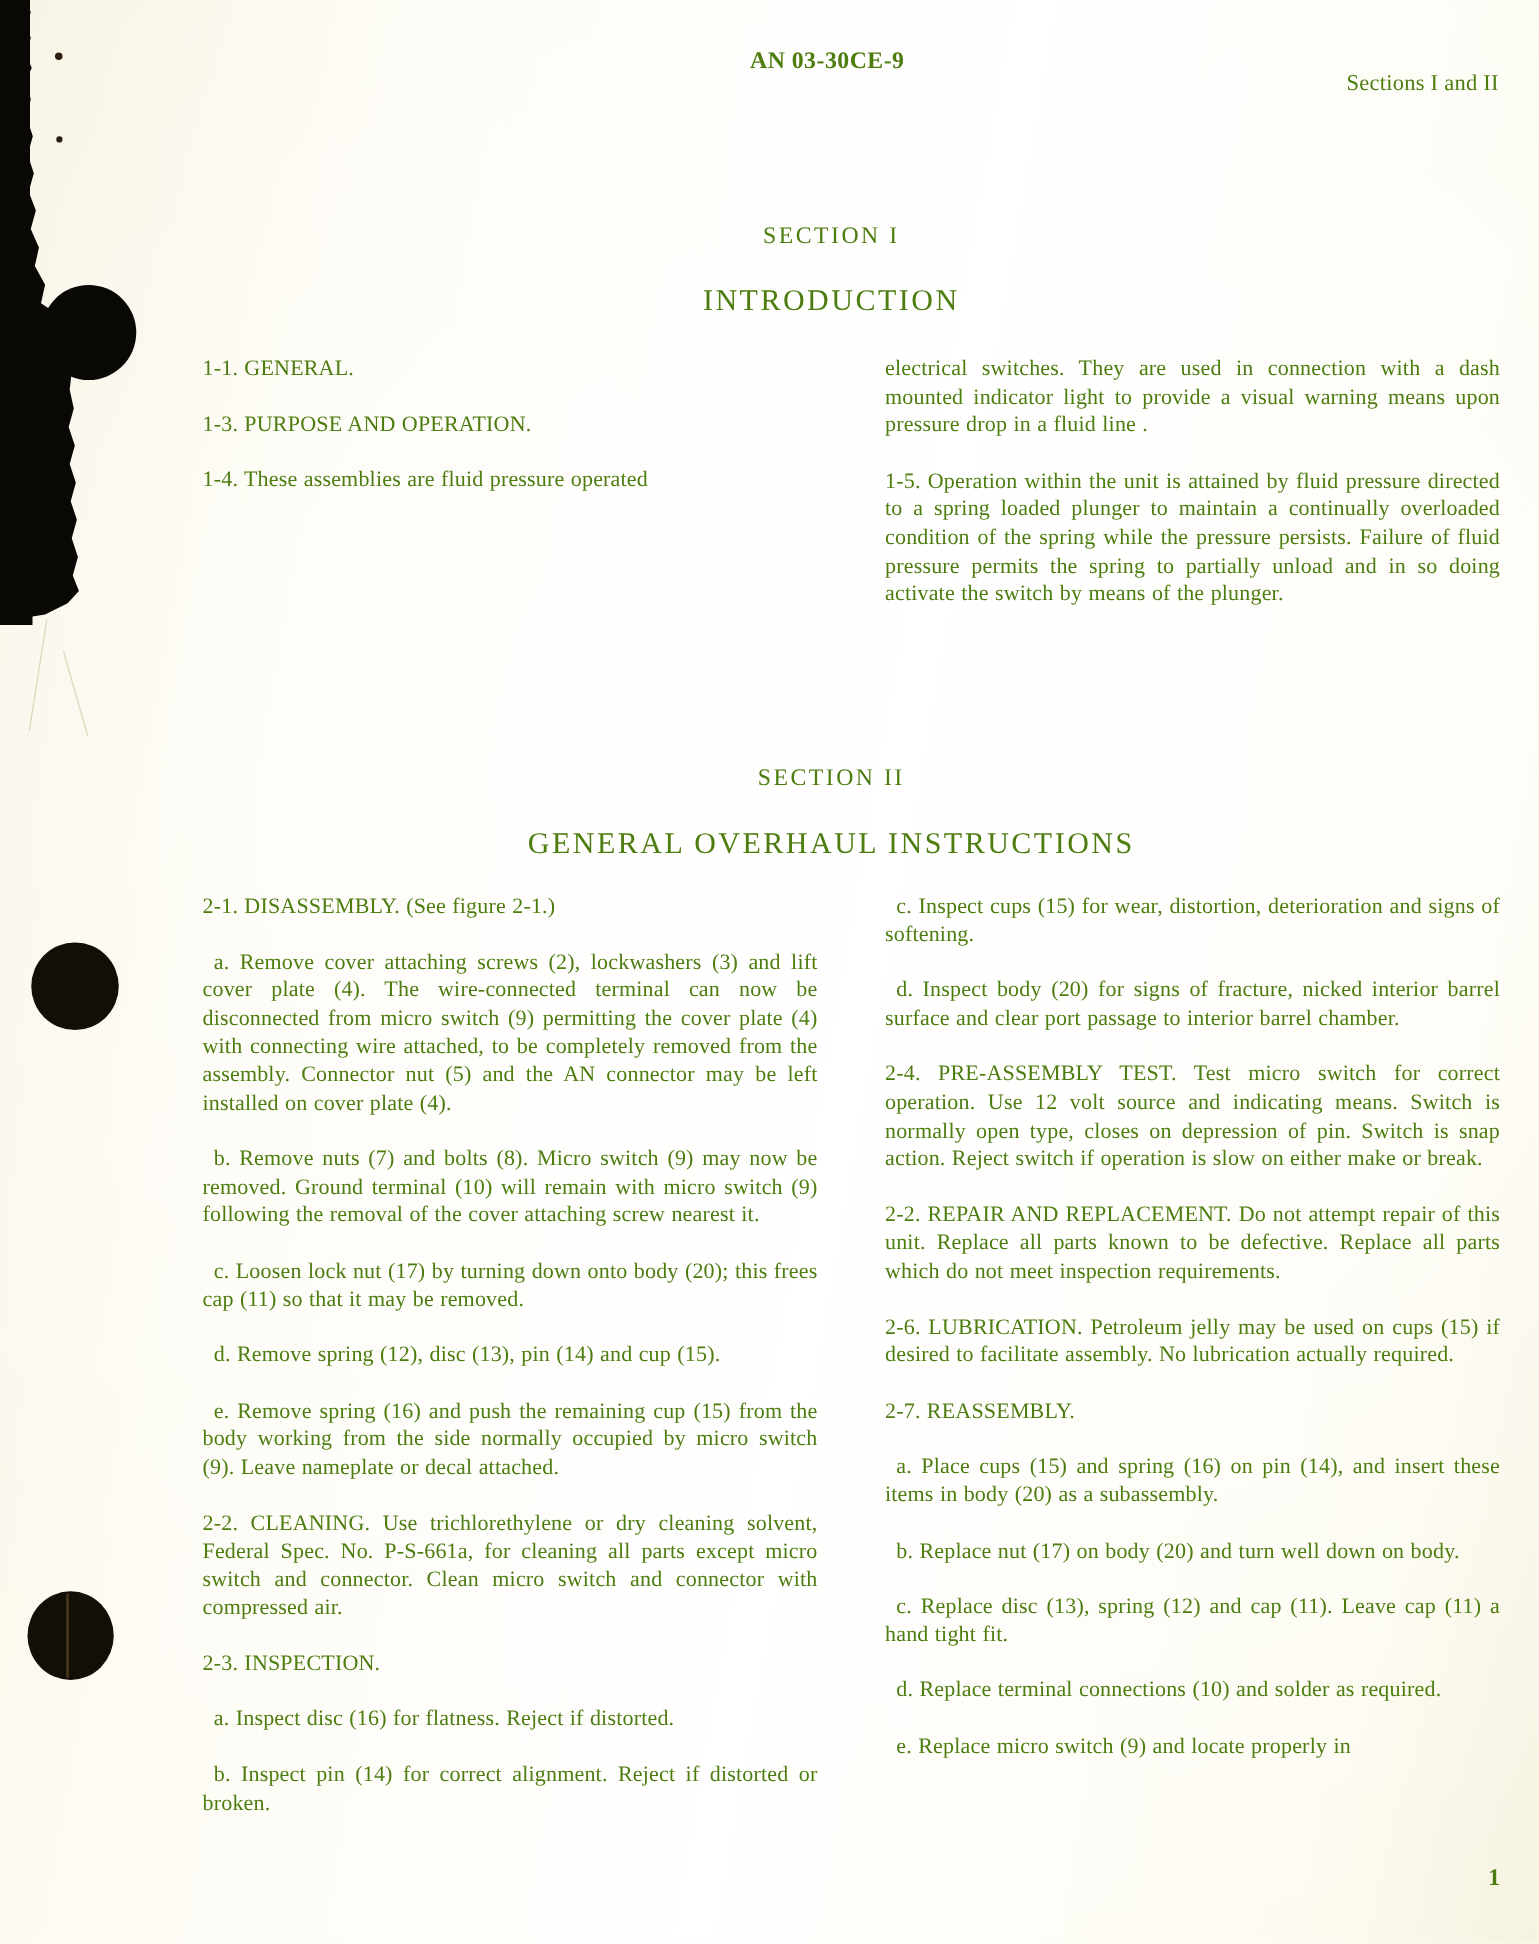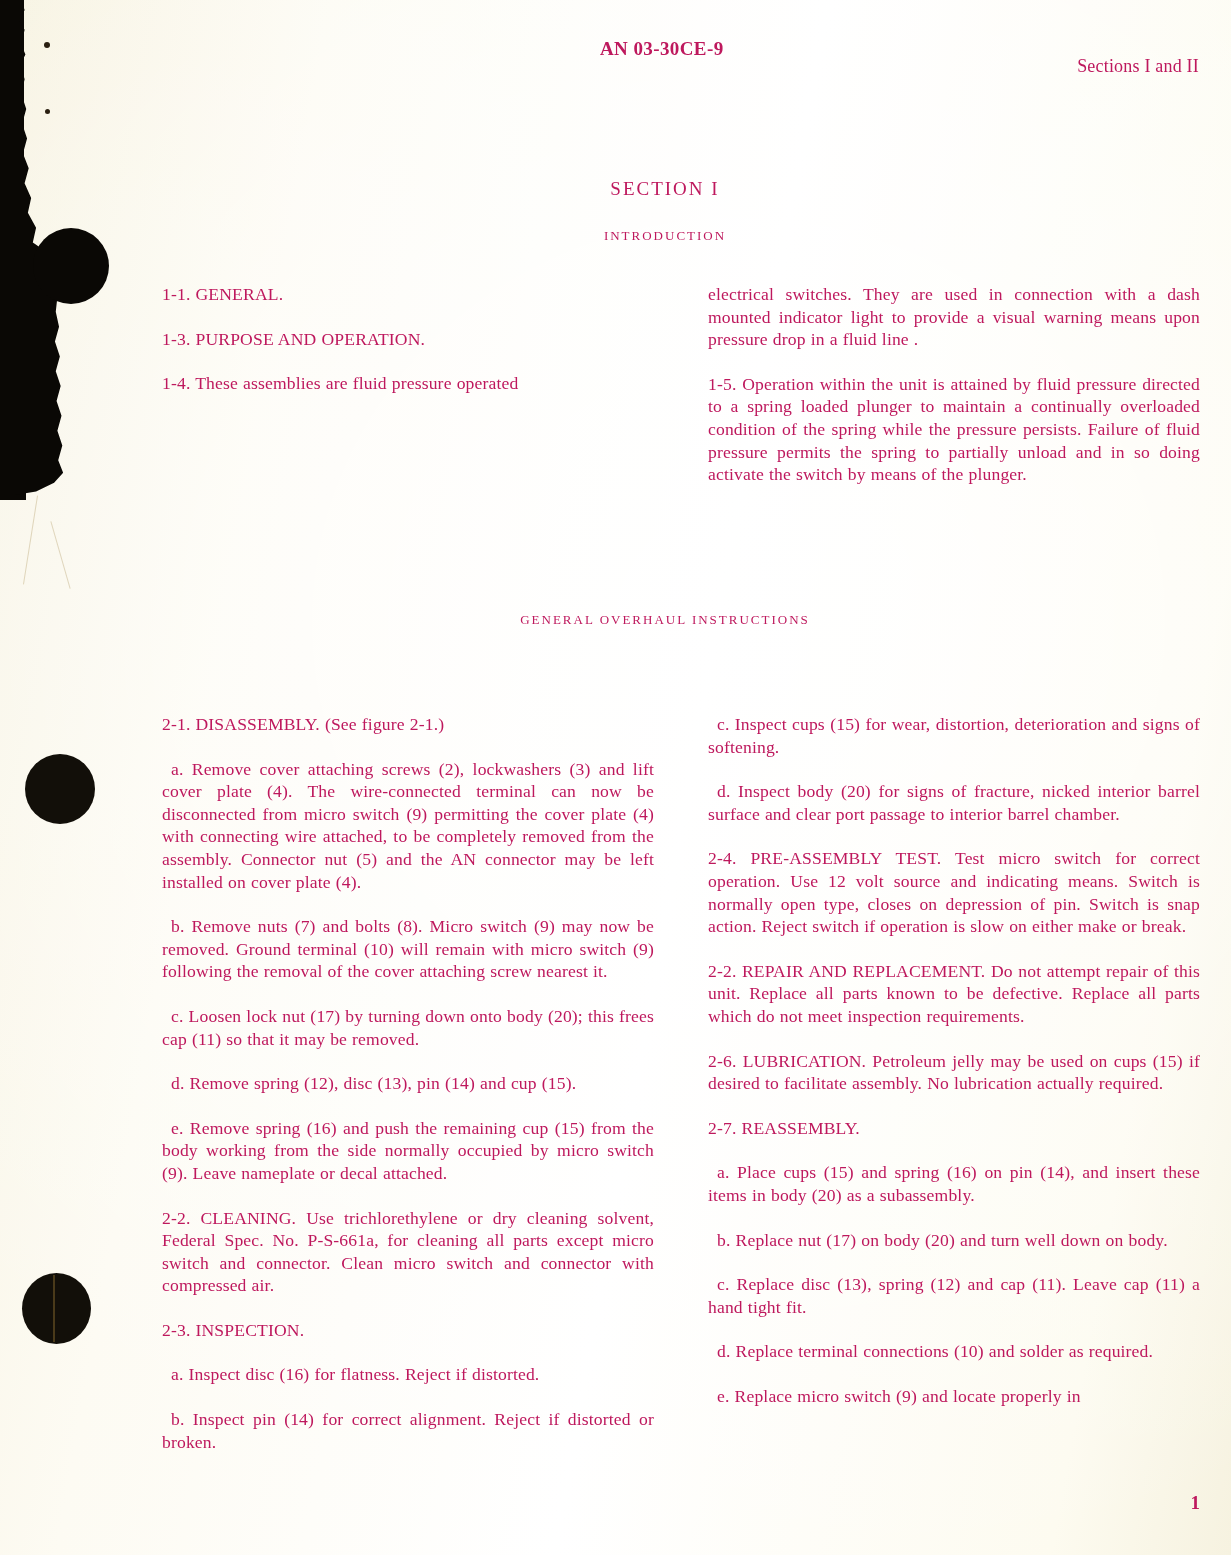--- a/index.html
+++ b/index.html
@@ -7,21 +7,21 @@
     padding: 0;
     background: #ffffff;
   }
   #page {
     position: relative;
     width: 1231px;
     height: 1555px;
     background: #fbf9ef;
     overflow: hidden;
     font-family: "Liberation Serif", "DejaVu Serif", serif;
-    color: #be185d;
+    color: #4d7c0f;
   }
 
   
   .paper-tint {
     position: absolute;
     inset: 0;
     background:
       radial-gradient(ellipse 120% 90% at 60% 40%, rgba(255,255,255,0.85) 0%, rgba(255,255,255,0.0) 70%),
       linear-gradient(100deg, #f7f3e2 0%, #fdfbf3 22%, #ffffff 55%, #fdfbf0 88%, #f6f2e0 100%);
     pointer-events: none;
@@ -169,21 +169,21 @@
     text-align: center;
     padding-left: 19px;
   }
   .section-title {
     font-size: 19px;
     letter-spacing: 2.0px;
     margin-bottom: 28px;
     padding-left: 80px;
   }
   .section-subtitle {
-    font-size: 13px;
+    font-size: 24px;
     letter-spacing: 2.0px;
     padding-left: 80px;
   }
 
   
   .columns {
     position: absolute;
     display: block;
   }
   .col {
@@ -249,20 +249,21 @@
       <p class="para heading-para">1-3.  PURPOSE AND OPERATION.</p>
       <p class="para heading-para">1-4.  These assemblies are fluid pressure operated</p>
     </div>
     <div class="col col-right">
       <p class="para heading-para">electrical switches.  They are used in connection with a dash mounted indicator light to provide a visual warning means upon pressure drop in a fluid line .</p>
       <p class="para heading-para">1-5.  Operation within the unit is attained by fluid pressure directed to a spring loaded plunger to maintain a continually overloaded condition of the spring while the pressure persists.  Failure of fluid pressure permits the spring to partially unload and in so doing activate the switch by means of the plunger.</p>
     </div>
   </div>
 
   <div class="section-block" style="top:612px;">
+    <div class="section-title">SECTION II</div>
     <div class="section-subtitle">GENERAL OVERHAUL INSTRUCTIONS</div>
   </div>
 
   <div class="columns" style="top:713px; left:0; right:0; height:800px;">
     <div class="col col-left">
       <p class="para heading-para">2-1.  DISASSEMBLY.   (See figure 2-1.)</p>
       <p class="para indent">a.  Remove cover attaching screws (2), lockwashers (3) and lift cover plate (4).   The wire-connected terminal can now be disconnected from micro switch (9) permitting the cover plate (4) with connecting wire attached, to be completely removed from the assembly. Connector nut (5) and the AN connector may be left installed on cover plate (4).</p>
       <p class="para indent">b.  Remove nuts (7) and bolts (8).  Micro switch (9) may now be removed.  Ground terminal (10) will remain with micro switch (9) following the removal of the cover attaching screw nearest it.</p>
       <p class="para indent">c.  Loosen lock nut (17) by turning down onto body (20); this frees cap (11) so that it may be removed.</p>
       <p class="para indent">d.  Remove spring (12), disc (13), pin (14) and cup (15).</p>

